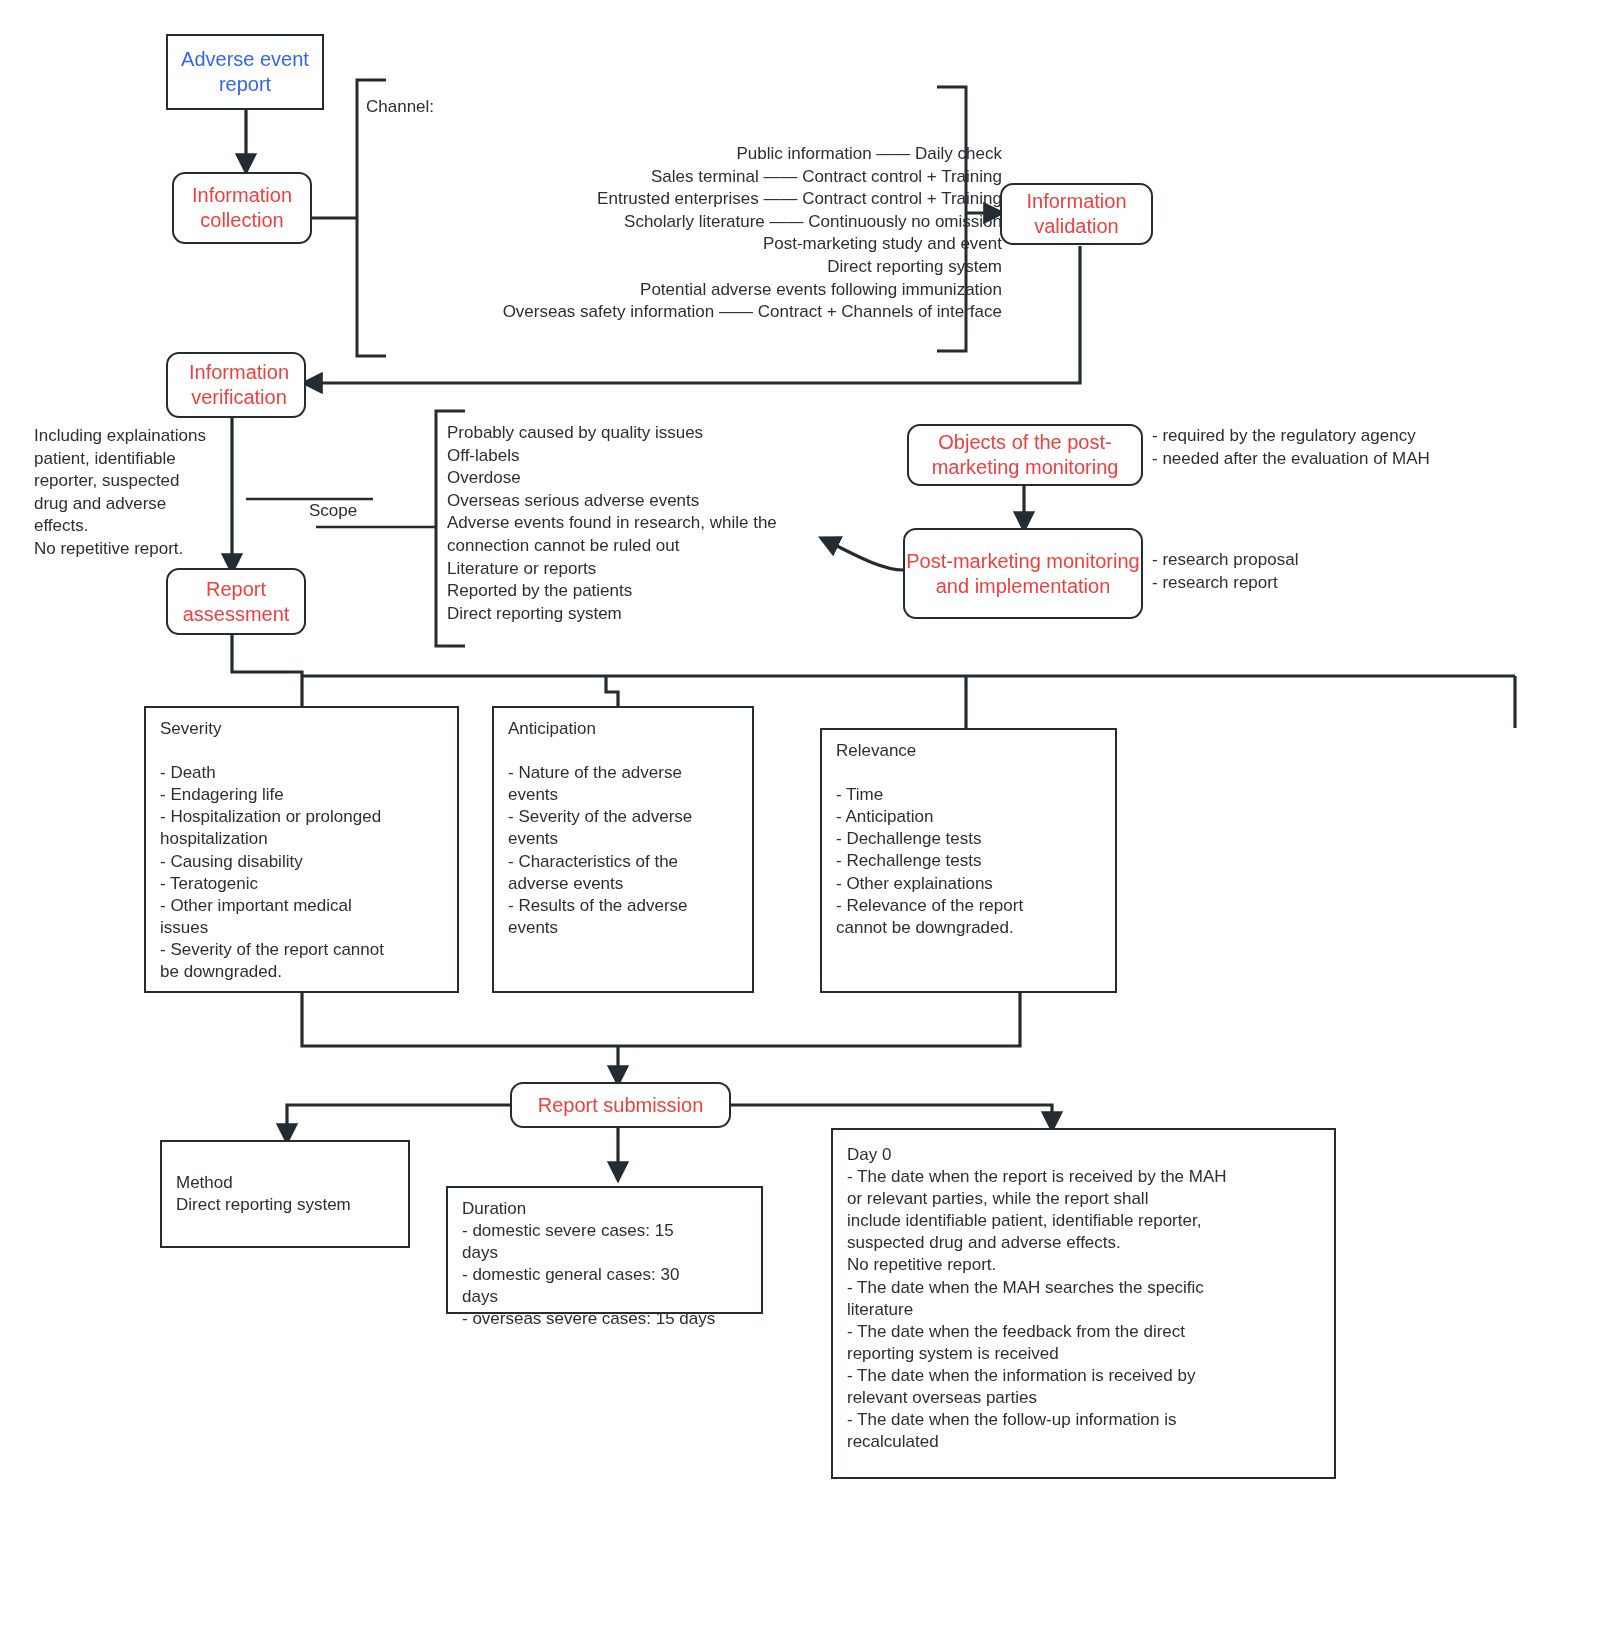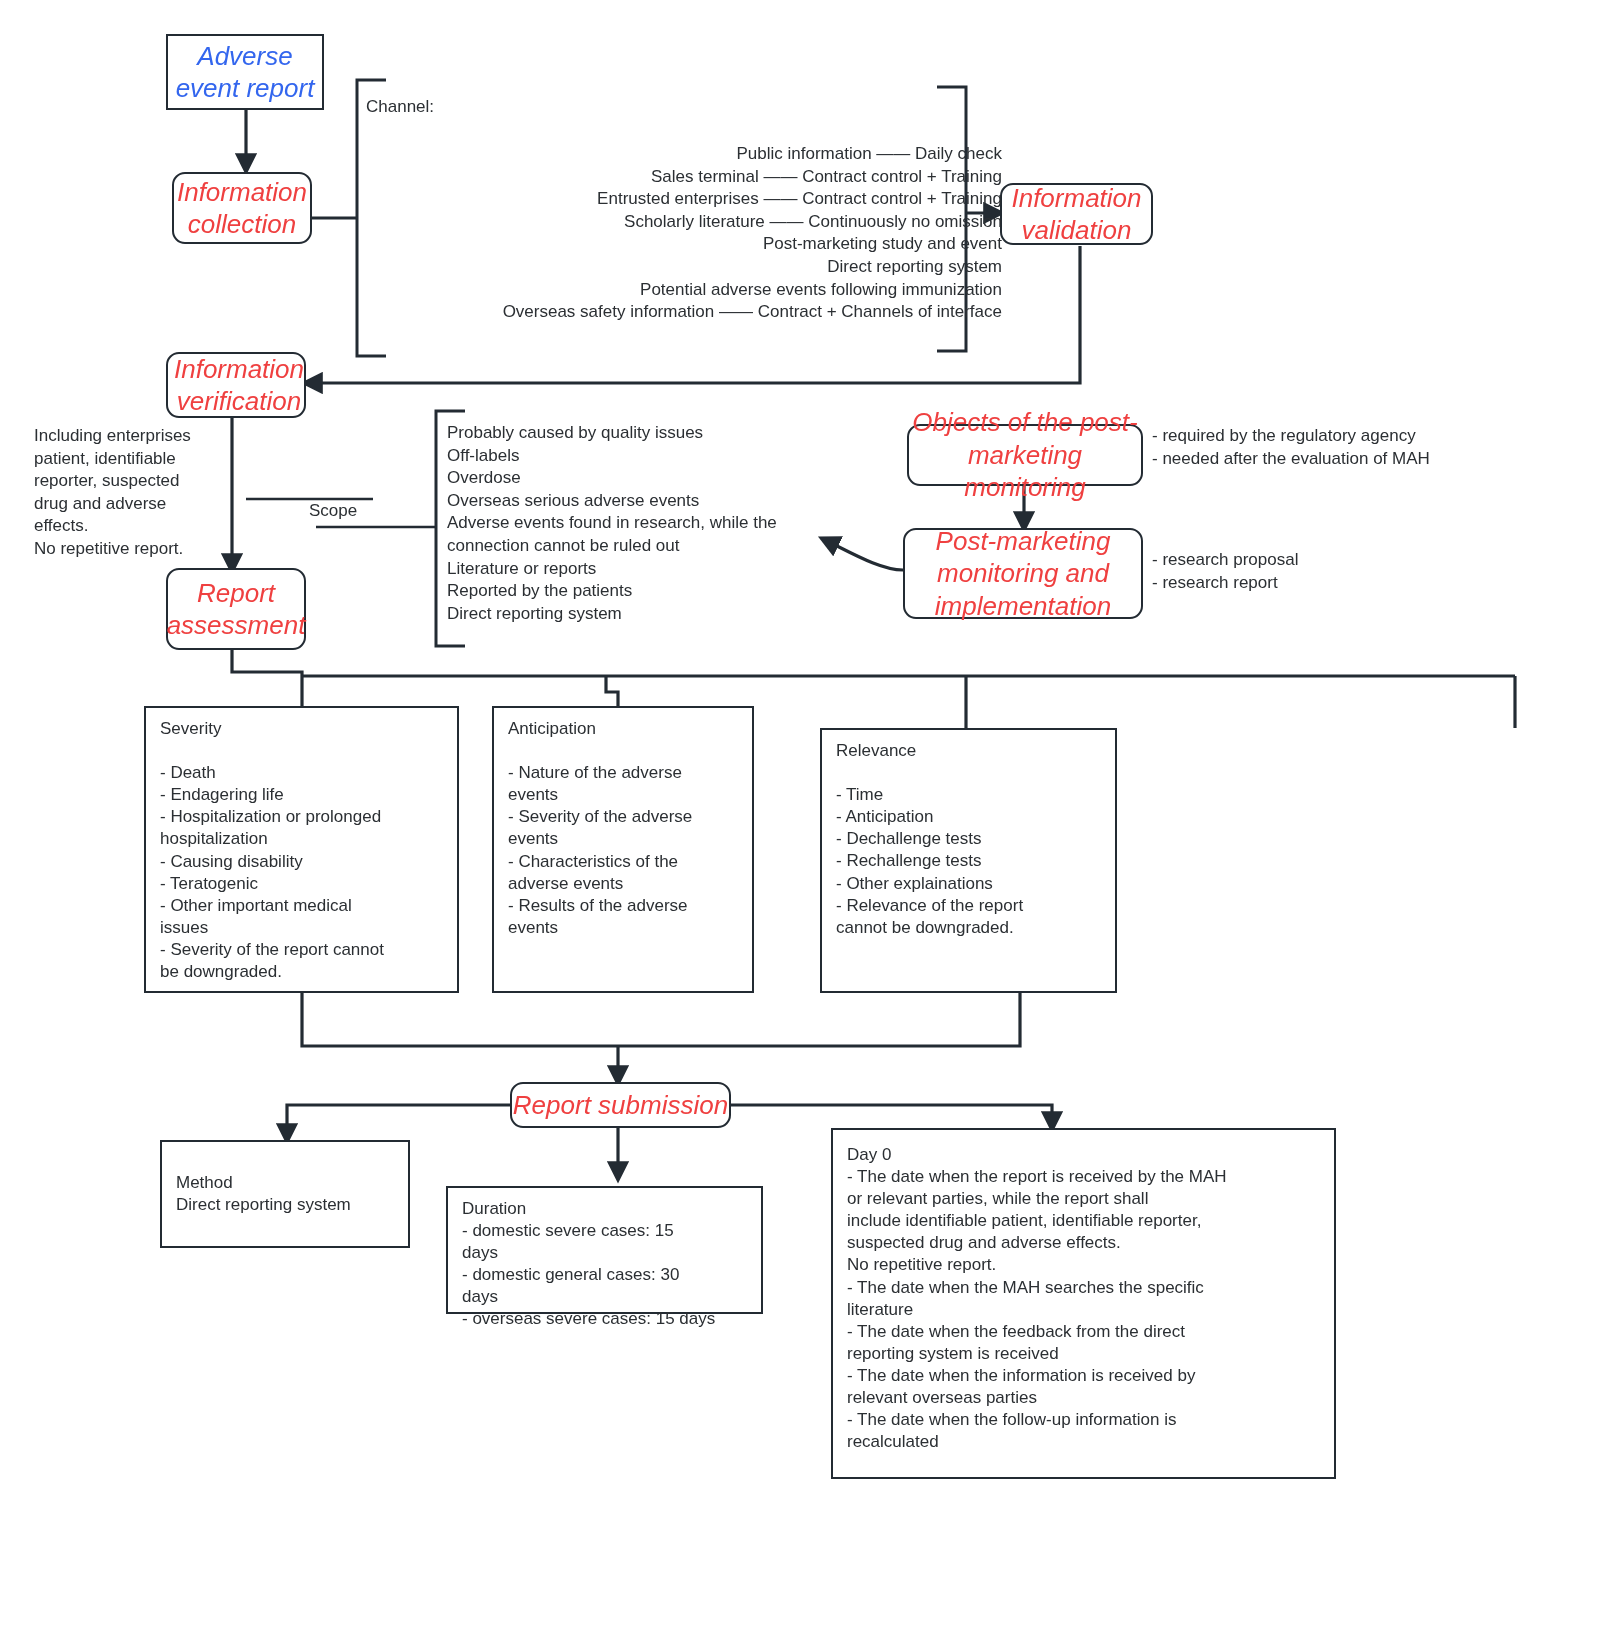--- a/index.html
+++ b/index.html
@@ -46,21 +46,21 @@
     box-sizing: border-box;
     white-space: pre-wrap;
   }
   .free-text {
     position: absolute;
     line-height: 1.33;
     white-space: pre-wrap;
     color: #2b2f33;
   }
   .f22 { font-size: 17px; }
-  .f23 { font-size: 26px; font-style: italic; }
+  .f23 { font-size: 20px; }
 </style>
 </head>
 <body>
 
 <div id="canvas">
 
   <svg id="edges" viewBox="0 0 1617 1646" xmlns="http://www.w3.org/2000/svg">
     <defs>
       <marker id="arrow" viewBox="0 0 12 12" refX="9" refY="6" markerWidth="7" markerHeight="7" orient="auto-start-reverse">
         <path d="M 0 0 L 12 6 L 0 12 z" fill="#232b33"></path>
@@ -114,21 +114,21 @@
 
   <div class="node node-center f23 red" style="left:172px; top:172px; width:140px; height:72px;">Information
 collection</div>
 
   <div class="node node-center f23 red" style="left:1000px; top:183px; width:153px; height:62px;">Information
 validation</div>
 
   <div class="node node-center f23 red" style="left:166px; top:352px; width:140px; height:66px;padding-left:6px;">Information
 verification</div>
 
-  <div class="node node-center f23 red" style="left:166px; top:568px; width:140px; height:82px;">Report
+  <div class="node node-center f23 red" style="left:166px; top:568px; width:140px; height:67px;">Report
 assessment</div>
 
   <div class="node node-center f23 red" style="left:907px; top:424px; width:236px; height:62px;">Objects of the post-
 marketing monitoring</div>
 
   <div class="node node-center f23 red" style="left:903px; top:528px; width:240px; height:91px;">Post-marketing
 monitoring and
 implementation</div>
 
   <div class="node node-center f23 red" style="left:510px; top:1082px; width:221px; height:46px;">Report submission</div>
@@ -197,21 +197,21 @@
 
   <div class="free-text f22" style="left:382px; top:143px; width:620px;text-align:right;">Public information —— Daily check
 Sales terminal —— Contract control + Training
 Entrusted enterprises —— Contract control + Training
 Scholarly literature —— Continuously no omission
 Post-marketing study and event
 Direct reporting system
 Potential adverse events following immunization
 Overseas safety information —— Contract + Channels of interface</div>
 
-  <div class="free-text f22" style="left:34px; top:425px; width:215px;">Including enterprises
+  <div class="free-text f22" style="left:34px; top:425px; width:215px;">Including explainations
 patient, identifiable
 reporter, suspected
 drug and adverse
 effects.
 No repetitive report.</div>
 
   <div class="free-text f22" style="left:309px; top:500px;">Scope</div>
 
   <div class="free-text f22" style="left:447px; top:422px; width:420px;">Probably caused by quality issues
 Off-labels

